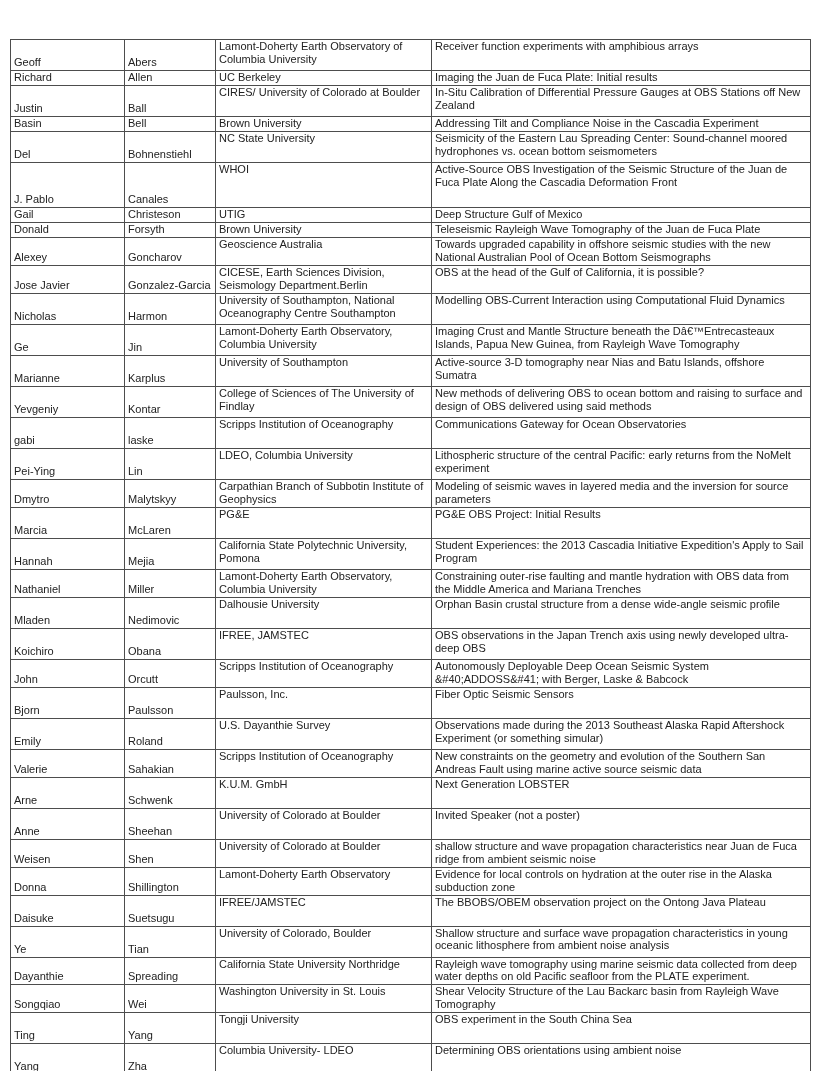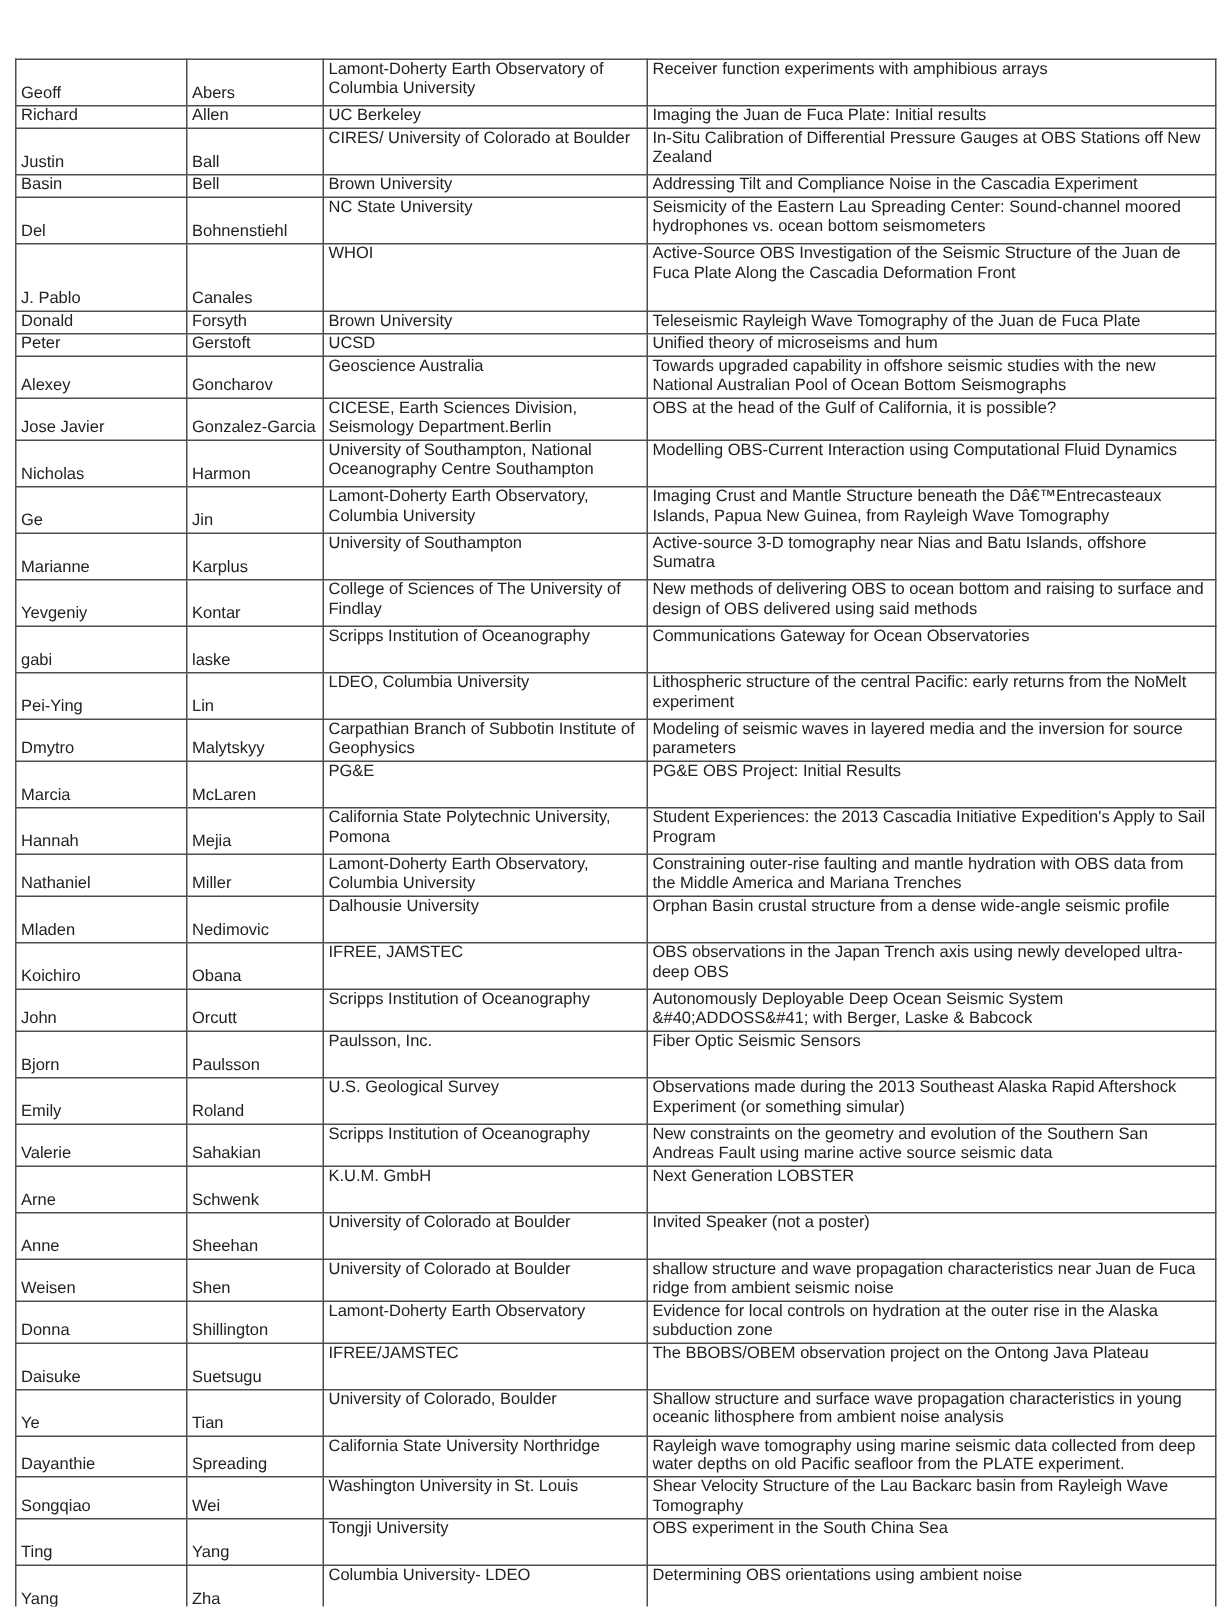--- a/index.html
+++ b/index.html
@@ -105,32 +105,32 @@
           <td class="col3">NC State University</td>
           <td class="col4">Seismicity of the Eastern Lau Spreading Center: Sound-channel moored hydrophones vs. ocean bottom seismometers</td>
         </tr>
         <tr>
           <td class="col1">J. Pablo</td>
           <td class="col2">Canales</td>
           <td class="col3">WHOI</td>
           <td class="col4">Active-Source OBS Investigation of the Seismic Structure of the Juan de Fuca Plate Along the Cascadia Deformation Front</td>
         </tr>
         <tr>
+          <td class="col1">Gail</td>
+          <td class="col2">Christeson</td>
+          <td class="col3">UTIG</td>
+          <td class="col4">Deep Structure Gulf of Mexico</td>
+        </tr>
+        <tr>
           <td class="col1">Donald</td>
           <td class="col2">Forsyth</td>
           <td class="col3">Brown University</td>
           <td class="col4">Teleseismic Rayleigh Wave Tomography of the Juan de Fuca Plate</td>
         </tr>
         <tr>
-          <td class="col1">Peter</td>
-          <td class="col2">Gerstoft</td>
-          <td class="col3">UCSD</td>
-          <td class="col4">Unified theory of microseisms and hum</td>
-        </tr>
-        <tr>
           <td class="col1">Alexey</td>
           <td class="col2">Goncharov</td>
           <td class="col3">Geoscience Australia</td>
           <td class="col4">Towards upgraded capability in offshore seismic studies with the new National Australian Pool of Ocean Bottom Seismographs</td>
         </tr>
         <tr>
           <td class="col1">Jose Javier</td>
           <td class="col2">Gonzalez-Garcia</td>
           <td class="col3">CICESE, Earth Sciences Division, Seismology Department.Berlin</td>
           <td class="col4">OBS at the head of the Gulf of California, it is possible?</td>
@@ -215,21 +215,21 @@
         </tr>
         <tr>
           <td class="col1">Bjorn</td>
           <td class="col2">Paulsson</td>
           <td class="col3">Paulsson, Inc.</td>
           <td class="col4">Fiber Optic Seismic Sensors</td>
         </tr>
         <tr>
           <td class="col1">Emily</td>
           <td class="col2">Roland</td>
-          <td class="col3">U.S. Geological Survey</td>
+          <td class="col3">U.S. Dayanthie Survey</td>
           <td class="col4">Observations made during the 2013 Southeast Alaska Rapid Aftershock Experiment (or something simular)</td>
         </tr>
         <tr>
           <td class="col1">Valerie</td>
           <td class="col2">Sahakian</td>
           <td class="col3">Scripps Institution of Oceanography</td>
           <td class="col4">New constraints on the geometry and evolution of the Southern San Andreas Fault using marine active source seismic data</td>
         </tr>
         <tr>
           <td class="col1">Arne</td>

